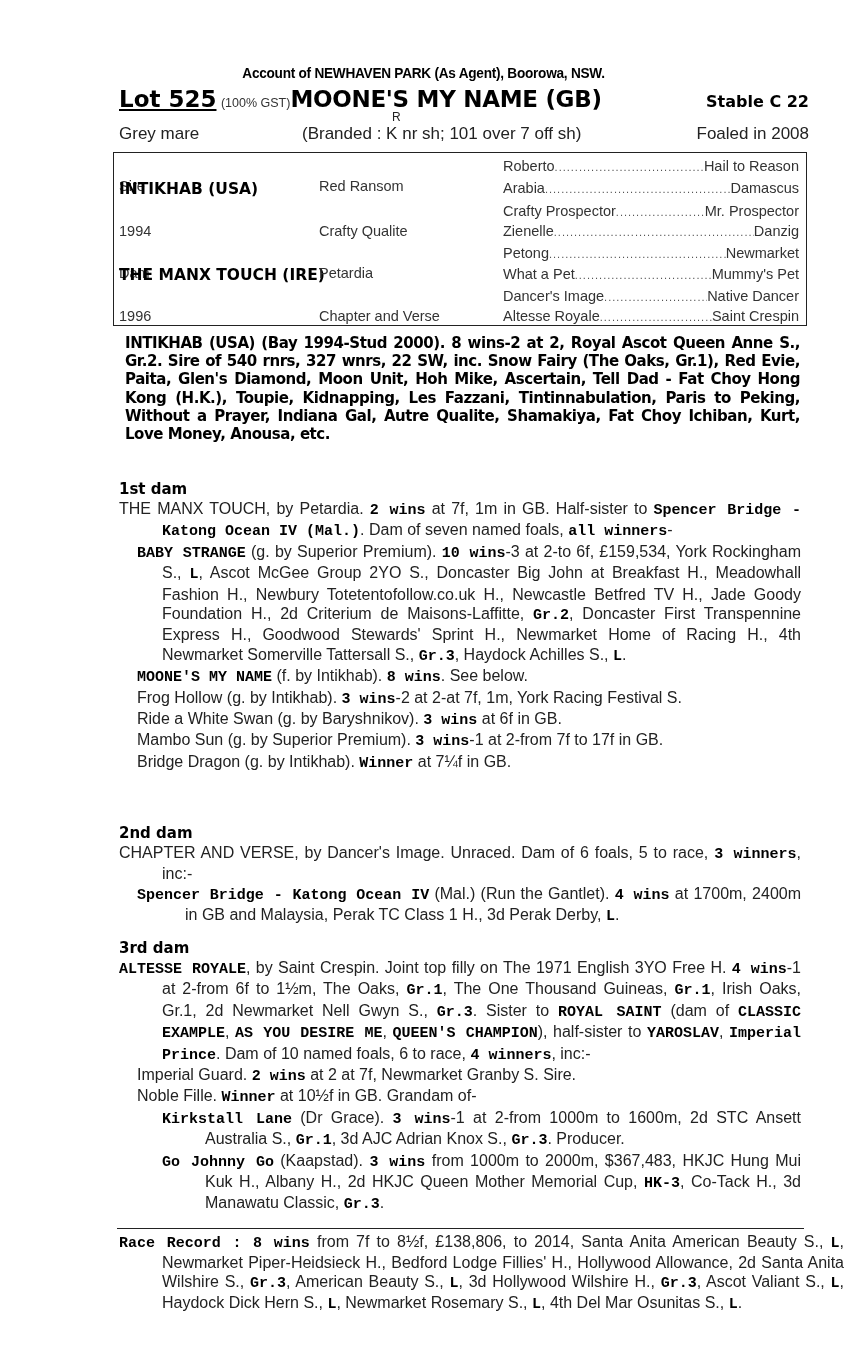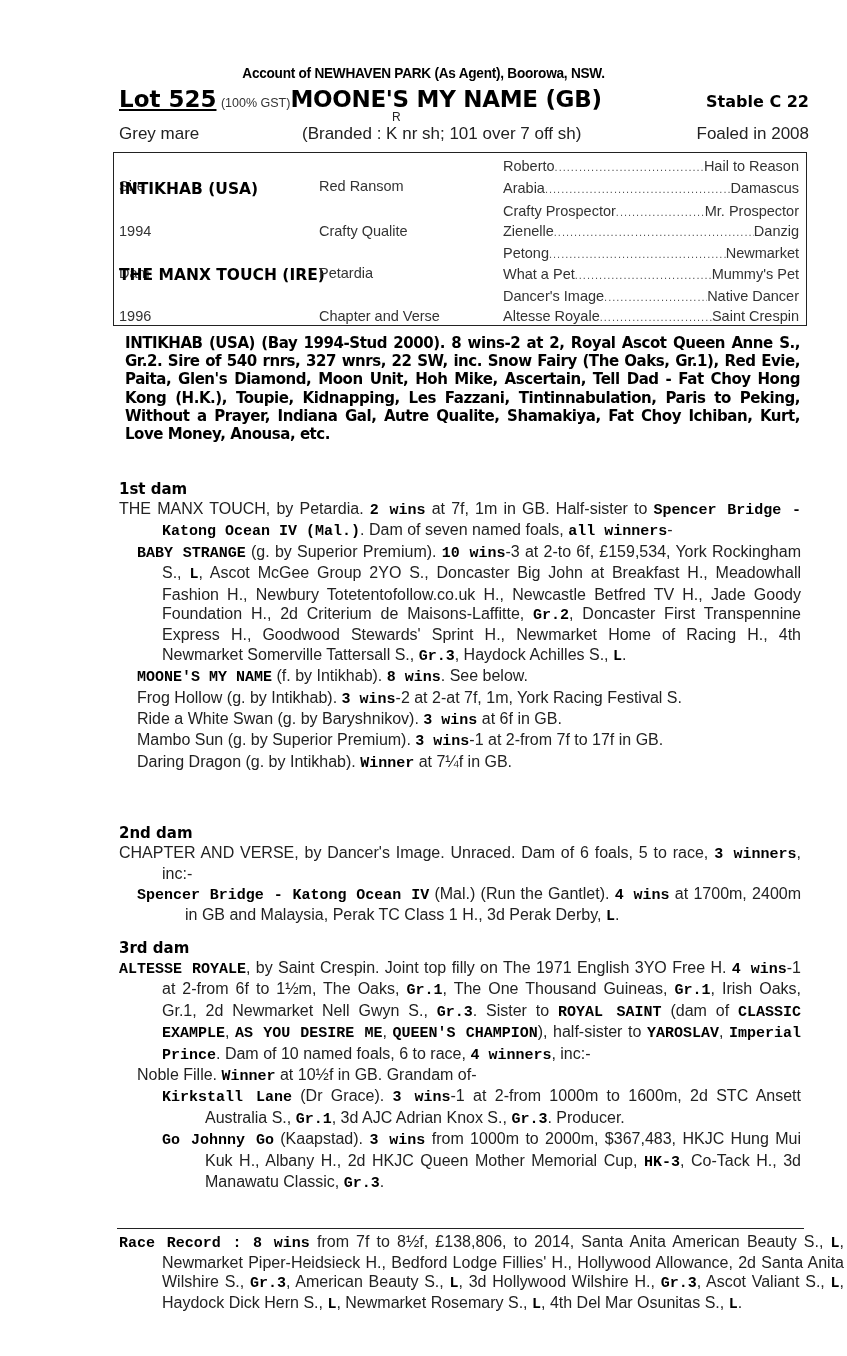--- a/index.html
+++ b/index.html
@@ -124,31 +124,32 @@
 <div id="sire-note" class="abs">INTIKHAB (USA) (Bay 1994-Stud 2000). 8 wins-2 at 2, Royal Ascot Queen Anne S., Gr.2. Sire of 540 rnrs, 327 wnrs, 22 SW, inc. Snow Fairy (The Oaks, Gr.1), Red Evie, Paita, Glen's Diamond, Moon Unit, Hoh Mike, Ascertain, Tell Dad - Fat Choy Hong Kong (H.K.), Toupie, Kidnapping, Les Fazzani, Tintinnabulation, Paris to Peking, Without a Prayer, Indiana Gal, Autre Qualite, Shamakiya, Fat Choy Ichiban, Kurt, Love Money, Anousa, etc.</div>
 
 <div class="section" style="top:479px;">
   <h3>1st dam</h3>
   <div class="para ind0"><span>THE MANX TOUCH, by Petardia. </span><span class="hv">2 wins</span><span> at 7f, 1m in GB. Half-sister to </span><span class="hv">Spencer Bridge - Katong Ocean IV (Mal.)</span><span>. Dam of seven named foals, </span><span class="hv">all winners</span><span>-</span></div>
   <div class="para ind1"><span class="hv">BABY STRANGE</span><span> (g. by Superior Premium). </span><span class="hv">10 wins</span><span>-3 at 2-to 6f, £159,534, York Rockingham S., </span><span class="hv">L</span><span>, Ascot McGee Group 2YO S., Doncaster Big John at Breakfast H., Meadowhall Fashion H., Newbury Totetentofollow.co.uk H., Newcastle Betfred TV H., Jade Goody Foundation H., 2d Criterium de Maisons-Laffitte, </span><span class="hv">Gr.2</span><span>, Doncaster First Transpennine Express H., Goodwood Stewards' Sprint H., Newmarket Home of Racing H., 4th Newmarket Somerville Tattersall S., </span><span class="hv">Gr.3</span><span>, Haydock Achilles S., </span><span class="hv">L</span><span>.</span></div>
   <div class="para ind1"><span class="hv">MOONE'S MY NAME</span><span> (f. by Intikhab). </span><span class="hv">8 wins</span><span>. See below.</span></div>
   <div class="para ind1b"><span>Frog Hollow (g. by Intikhab). </span><span class="hv">3 wins</span><span>-2 at 2-at 7f, 1m, York Racing Festival S.</span></div>
   <div class="para ind1b"><span>Ride a White Swan (g. by Baryshnikov). </span><span class="hv">3 wins</span><span> at 6f in GB.</span></div>
   <div class="para ind1b"><span>Mambo Sun (g. by Superior Premium). </span><span class="hv">3 wins</span><span>-1 at 2-from 7f to 17f in GB.</span></div>
-  <div class="para ind1b"><span>Daring Dragon (g. by Intikhab). </span><span class="hv">Winner</span><span> at 7¼f in GB.</span></div>
+  <div class="para ind1b"><span>Bridge Dragon (g. by Intikhab). </span><span class="hv">Winner</span><span> at 7¼f in GB.</span></div>
 </div>
 
 <div class="section" style="top:823px;">
   <h3>2nd dam</h3>
   <div class="para ind0"><span>CHAPTER AND VERSE, by Dancer's Image. Unraced. Dam of 6 foals, 5 to race, </span><span class="hv">3 winners</span><span>, inc:-</span></div>
   <div class="para ind2" style="padding-left:66px;text-indent:-48px;"><span class="hv">Spencer Bridge - Katong Ocean IV</span><span> (Mal.) (Run the Gantlet). </span><span class="hv">4 wins</span><span> at 1700m, 2400m in GB and Malaysia, Perak TC Class 1 H., 3d Perak Derby, </span><span class="hv">L</span><span>.</span></div>
 </div>
 
 <div class="section" style="top:938px;">
   <h3>3rd dam</h3>
   <div class="para ind0"><span class="hv">ALTESSE ROYALE</span><span>, by Saint Crespin. Joint top filly on The 1971 English 3YO Free H. </span><span class="hv">4 wins</span><span>-1 at 2-from 6f to 1½m, The Oaks, </span><span class="hv">Gr.1</span><span>, The One Thousand Guineas, </span><span class="hv">Gr.1</span><span>, Irish Oaks, Gr.1, 2d Newmarket Nell Gwyn S., </span><span class="hv">Gr.3</span><span>. Sister to </span><span class="hv">ROYAL SAINT</span><span> (dam of </span><span class="hv">CLASSIC EXAMPLE</span><span>, </span><span class="hv">AS YOU DESIRE ME</span><span>, </span><span class="hv">QUEEN'S CHAMPION</span><span>), half-sister to </span><span class="hv">YAROSLAV</span><span>, </span><span class="hv">Imperial Prince</span><span>. Dam of 10 named foals, 6 to race, </span><span class="hv">4 winners</span><span>, inc:-</span></div>
+  <div class="para ind1b"><span>Imperial Guard. </span><span class="hv">2 wins</span><span> at 2 at 7f, Newmarket Granby S. Sire.</span></div>
   <div class="para ind1b"><span>Noble Fille. </span><span class="hv">Winner</span><span> at 10½f in GB. Grandam of-</span></div>
   <div class="para ind3" style="padding-left:86px;text-indent:-43px;"><span class="hv">Kirkstall Lane</span><span> (Dr Grace). </span><span class="hv">3 wins</span><span>-1 at 2-from 1000m to 1600m, 2d STC Ansett Australia S., </span><span class="hv">Gr.1</span><span>, 3d AJC Adrian Knox S., </span><span class="hv">Gr.3</span><span>. Producer.</span></div>
   <div class="para ind3" style="padding-left:86px;text-indent:-43px;"><span class="hv">Go Johnny Go</span><span> (Kaapstad). </span><span class="hv">3 wins</span><span> from 1000m to 2000m, $367,483, HKJC Hung Mui Kuk H., Albany H., 2d HKJC Queen Mother Memorial Cup, </span><span class="hv">HK-3</span><span>, Co-Tack H., 3d Manawatu Classic, </span><span class="hv">Gr.3</span><span>.</span></div>
 </div>
 
 <div id="rr-rule" class="abs"></div>
 <div id="racerecord" class="abs"><span class="hv">Race Record : 8 wins</span><span> from 7f to 8½f, £138,806, to 2014, Santa Anita American Beauty S., </span><span class="hv">L</span><span>, Newmarket Piper-Heidsieck H., Bedford Lodge Fillies' H., Hollywood Allowance, 2d Santa Anita Wilshire S., </span><span class="hv">Gr.3</span><span>, American Beauty S., </span><span class="hv">L</span><span>, 3d Hollywood Wilshire H., </span><span class="hv">Gr.3</span><span>, Ascot Valiant S., </span><span class="hv">L</span><span>, Haydock Dick Hern S., </span><span class="hv">L</span><span>, Newmarket Rosemary S., </span><span class="hv">L</span><span>, 4th Del Mar Osunitas S., </span><span class="hv">L</span><span>.</span></div>
 
 </body></html>

